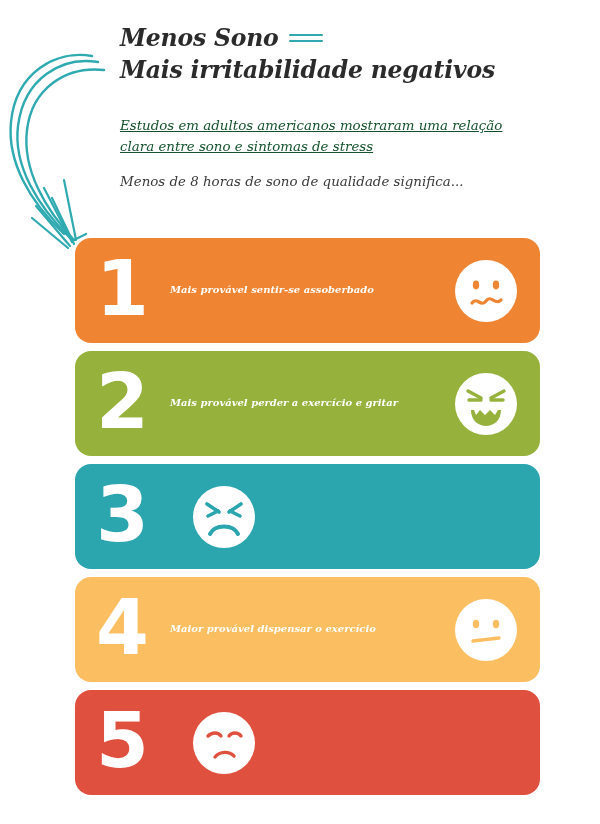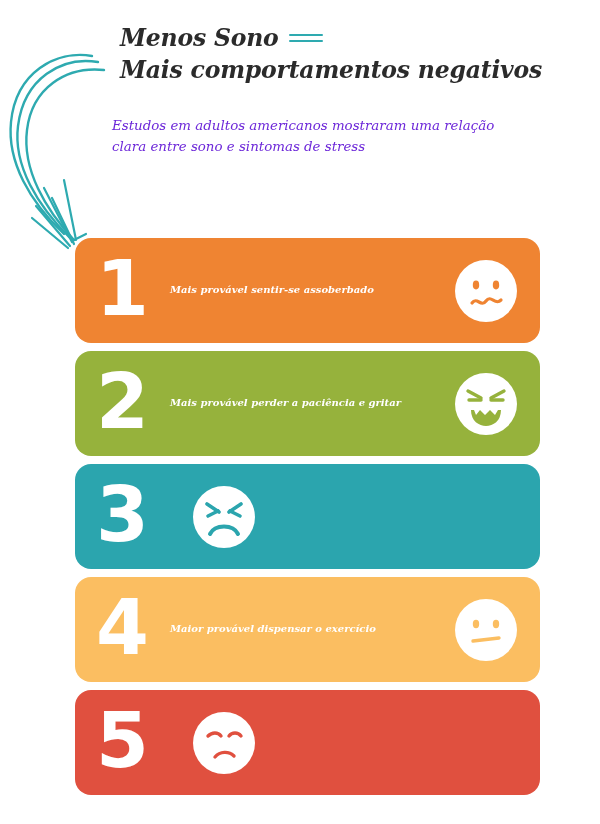--- a/index.html
+++ b/index.html
@@ -68,28 +68,29 @@
     width: 34px;
     height: 2.6px;
     background: #2eaab0;
     border-radius: 2px;
   }
   .title-dash::before { top: 1px; }
   .title-dash::after  { top: 7px; }
 
   .subtitle {
     position: absolute;
-    left: 112px;
+    left: 120px;
     top: 116px;
     width: 420px;
     font-family: "DejaVu Serif", serif;
     font-style: italic;
     font-size: 13.4px;
-    color: #6d28d9;
+    color: #14532d;
     line-height: 1.55;
+    text-decoration: underline;
   }
   .subtitle2 {
     position: absolute;
     left: 120px;
     top: 172px;
     width: 420px;
     font-family: "DejaVu Serif", serif;
     font-style: italic;
     font-size: 13.4px;
     color: #3a3a3a;
@@ -170,24 +171,25 @@
       <path d="M64 160 L76 220"></path>
       <path d="M74 220 L86 214"></path>
     </g>
   </svg>
 
   <div class="header">
     <div class="title-row">
       <span class="title-line">Menos Sono</span>
       <span class="title-dash"></span>
     </div>
-    <div class="title-line">Mais comportamentos negativos</div>
+    <div class="title-line">Mais irritabilidade negativos</div>
   </div>
 
   <div class="subtitle">Estudos em adultos americanos mostraram uma relação clara entre sono e sintomas de stress</div>
+  <div class="subtitle2">Menos de 8 horas de sono de qualidade significa...</div>
 
   <div class="bars">
 
     <div class="bar" style="background:#ef8432">
       <div class="bar-num">1</div>
       <div class="bar-text">Mais provável sentir-se assoberbado</div>
       <div class="face-wrap">
         <div class="face">
           <svg width="62" height="62" viewBox="0 0 62 62">
             <g fill="#ef8432">
@@ -195,21 +197,21 @@
               <ellipse cx="41" cy="25" rx="3.2" ry="4.4"></ellipse>
             </g>
             <path d="M17 43 C22 36, 26 48, 31 41 C36 34, 40 46, 46 40" fill="none" stroke="#ef8432" stroke-width="3.2" stroke-linecap="round"></path>
           </svg>
         </div>
       </div>
     </div>
 
     <div class="bar" style="background:#96b23c">
       <div class="bar-num">2</div>
-      <div class="bar-text">Mais provável perder a paciência e gritar</div>
+      <div class="bar-text">Mais provável perder a exercício e gritar</div>
       <div class="face-wrap">
         <div class="face">
           <svg width="62" height="62" viewBox="0 0 62 62">
             <g fill="none" stroke="#96b23c" stroke-width="3.4" stroke-linecap="round">
               <path d="M13 18 L26 25"></path>
               <path d="M49 18 L36 25"></path>
               <path d="M14 27 L26 27"></path>
               <path d="M48 27 L36 27"></path>
             </g>
             <path d="M16 37 L46 37 C46 48, 38 53, 31 53 C24 53, 16 48, 16 37 Z" fill="#96b23c"></path>

